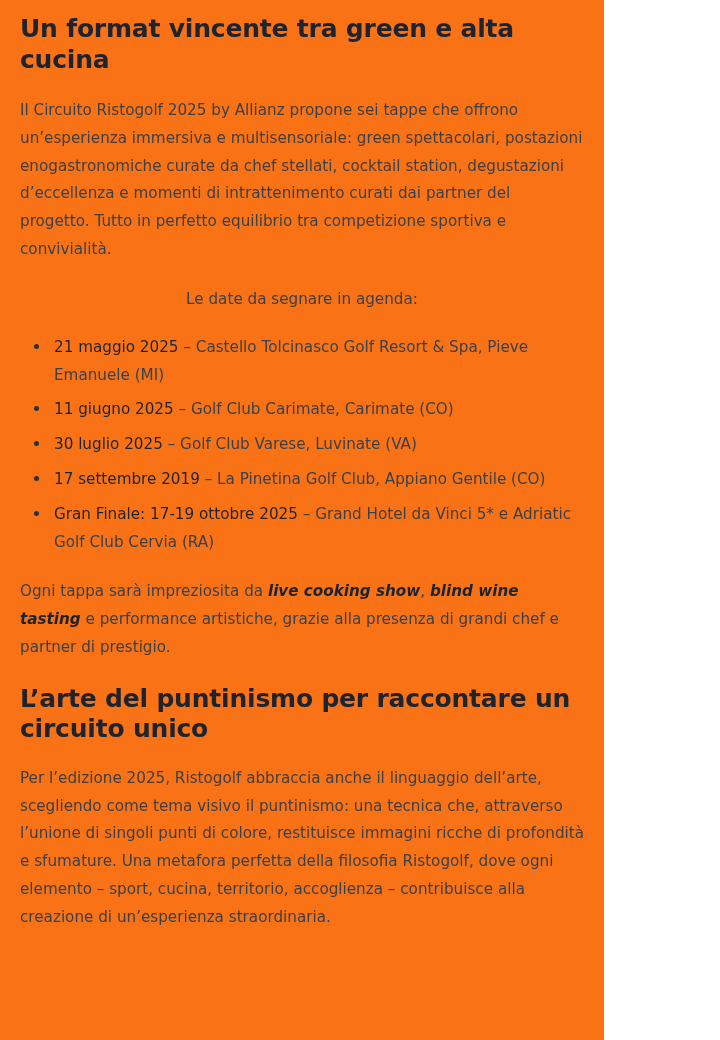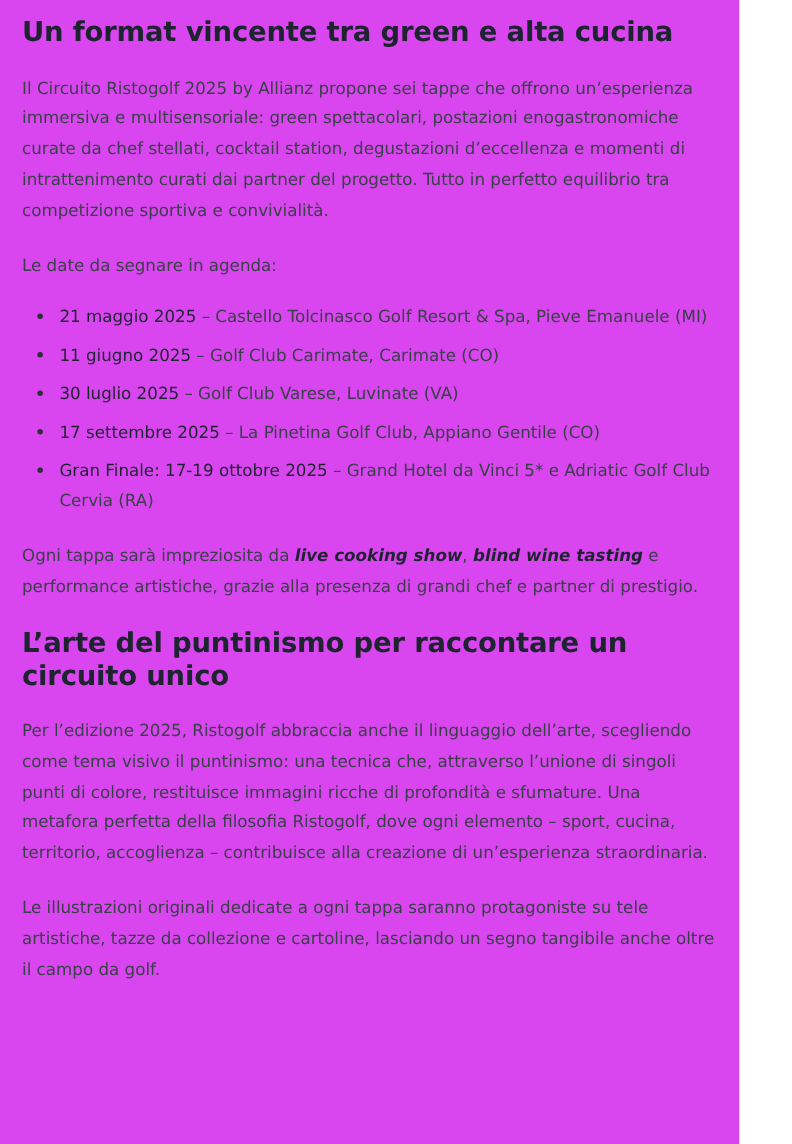--- a/index.html
+++ b/index.html
@@ -9,24 +9,24 @@
   }
   body {
     width: 720px;
     height: 1040px;
     font-family: "DejaVu Sans", sans-serif;
     color: #2b2f36;
     overflow: hidden;
   }
   .page {
     box-sizing: border-box;
-    width: 672px;
+    width: 604px;
     height: 1040px;
     padding: 14px 20px 0 20px;
-    background: #d946ef;
+    background: #f97316;
   }
   h2.section-title {
     font-family: "DejaVu Sans", sans-serif;
     font-size: 25px;
     line-height: 1.22;
     font-weight: bold;
     color: #1d2430;
     margin: 0 0 22px 0;
     letter-spacing: -0.2px;
   }
@@ -35,20 +35,21 @@
   }
   p.body-text {
     font-size: 15.2px;
     line-height: 1.83;
     color: #3a4049;
     margin: 12px 0 22px 0;
     font-weight: normal;
   }
   p.lead-in {
     margin-bottom: 20px;
+    text-align: center;
   }
   ul.date-list {
     list-style: none;
     margin: 0 0 22px 0;
     padding: 0 0 0 12px;
   }
   ul.date-list li {
     position: relative;
     font-size: 15.2px;
     line-height: 1.83;
@@ -94,28 +95,27 @@
     <li>
       <span class="bullet"></span><span class="date-strong">21 maggio 2025</span><span class="date-rest"> – Castello Tolcinasco Golf Resort &amp; Spa, Pieve Emanuele (MI)</span>
     </li>
     <li>
       <span class="bullet"></span><span class="date-strong">11 giugno 2025</span><span class="date-rest"> – Golf Club Carimate, Carimate (CO)</span>
     </li>
     <li>
       <span class="bullet"></span><span class="date-strong">30 luglio 2025</span><span class="date-rest"> – Golf Club Varese, Luvinate (VA)</span>
     </li>
     <li>
-      <span class="bullet"></span><span class="date-strong">17 settembre 2025</span><span class="date-rest"> – La Pinetina Golf Club, Appiano Gentile (CO)</span>
+      <span class="bullet"></span><span class="date-strong">17 settembre 2019</span><span class="date-rest"> – La Pinetina Golf Club, Appiano Gentile (CO)</span>
     </li>
     <li>
       <span class="bullet"></span><span class="date-strong">Gran Finale: 17-19 ottobre 2025</span><span class="date-rest"> – Grand Hotel da Vinci 5* e Adriatic Golf Club Cervia (RA)</span>
     </li>
   </ul>
 
   <p class="body-text"><span>Ogni tappa sarà impreziosita da </span><em class="italic-strong">live cooking show</em><span>, </span><em class="italic-strong">blind wine tasting</em><span> e performance artistiche, grazie alla presenza di grandi chef e partner di prestigio.</span></p>
 
   <h2 class="section-title second">L’arte del puntinismo per raccontare un circuito unico</h2>
 
   <p class="body-text">Per l’edizione 2025, Ristogolf abbraccia anche il linguaggio dell’arte, scegliendo come tema visivo il puntinismo: una tecnica che, attraverso l’unione di singoli punti di colore, restituisce immagini ricche di profondità e sfumature. Una metafora perfetta della filosofia Ristogolf, dove ogni elemento – sport, cucina, territorio, accoglienza – contribuisce alla creazione di un’esperienza straordinaria.</p>
 
-  <p class="body-text">Le illustrazioni originali dedicate a ogni tappa saranno protagoniste su tele artistiche, tazze da collezione e cartoline, lasciando un segno tangibile anche oltre il campo da golf.</p>
 
 </div>
 
 </body></html>

